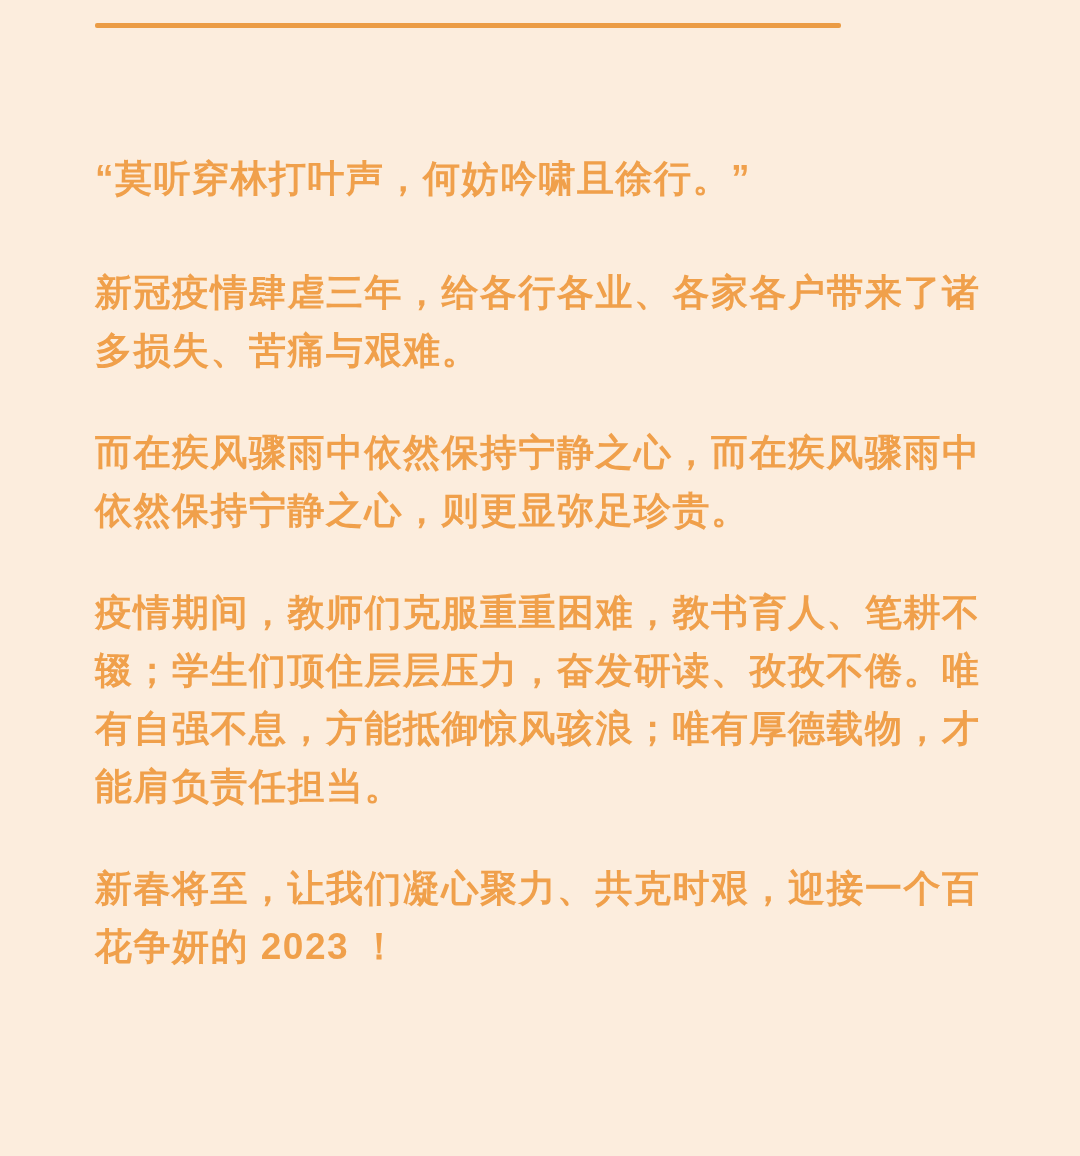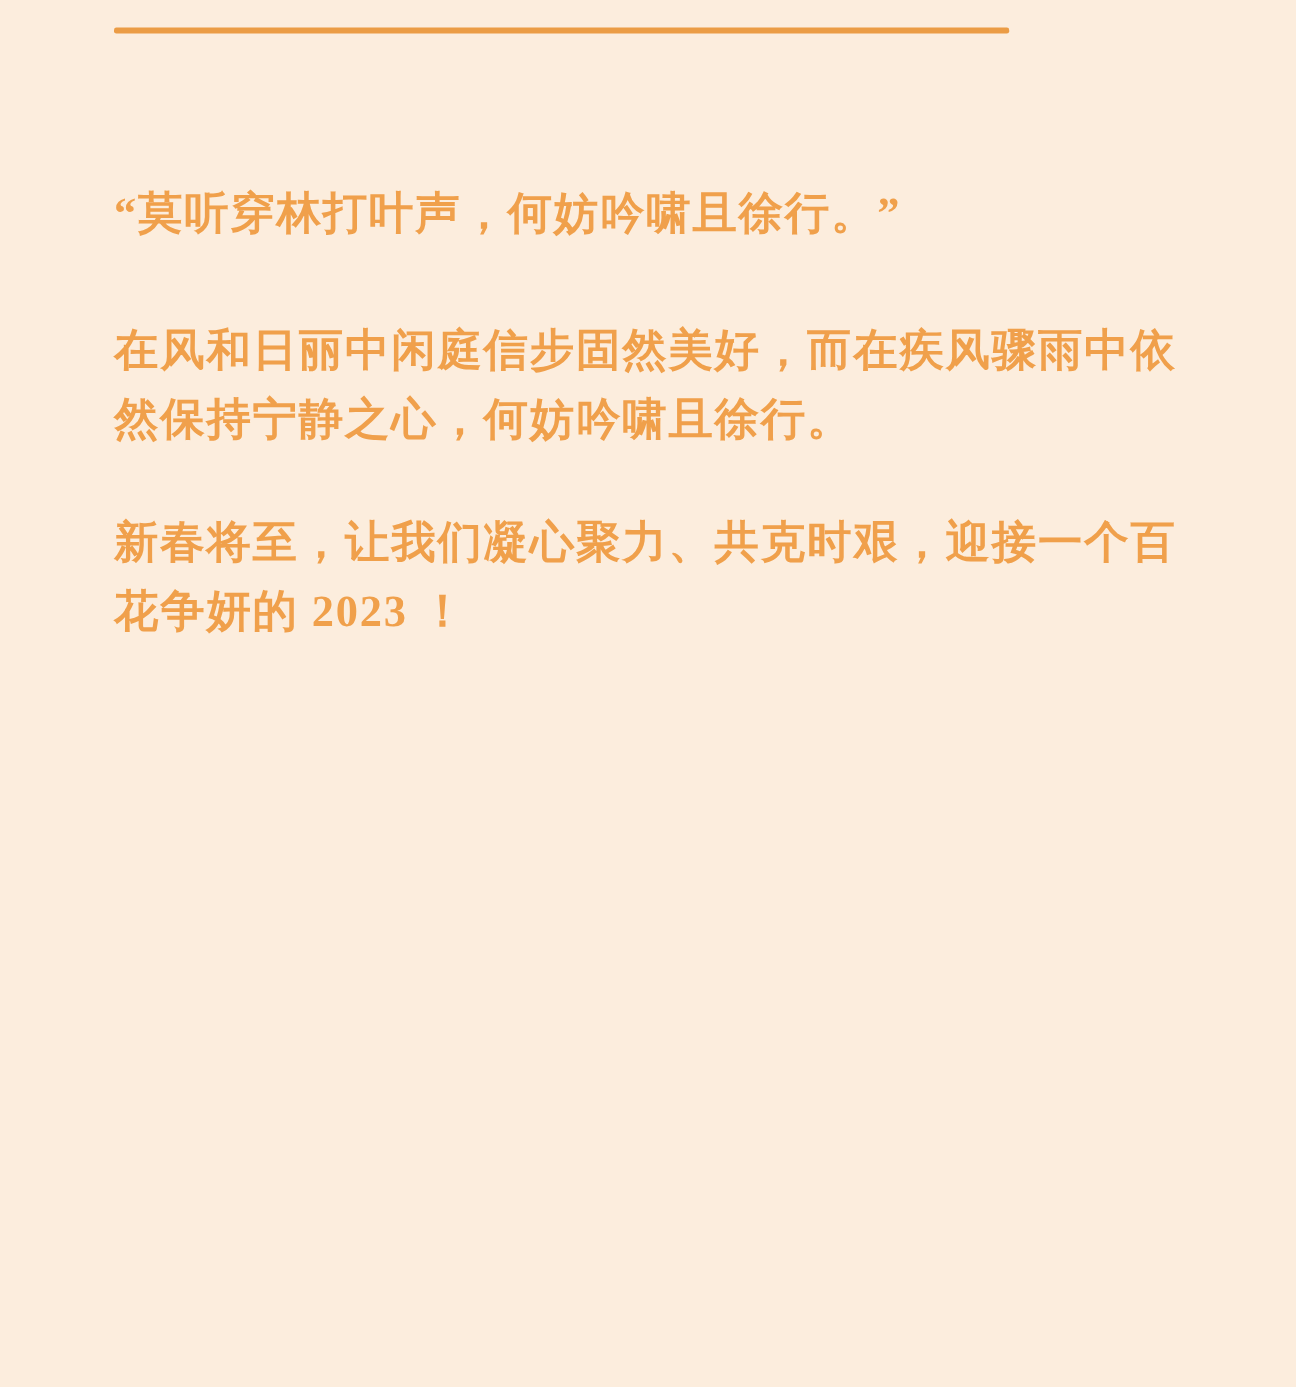--- a/index.html
+++ b/index.html
@@ -30,21 +30,21 @@
     border-radius: 2px;
   }
   .content {
     position: absolute;
     left: 95px;
     top: 150px;
     width: 910px;
   }
   .para {
     color: #f0a04b;
-    font-family: Liberation Serif, serif;
+    font-family: Liberation Sans, sans-serif;
     font-size: 37px;
     font-weight: 700;
     line-height: 58px;
     letter-spacing: 1.5px;
     margin: 0 0 44px 0;
     white-space: pre-wrap;
   }
   .para.quote {
     margin-bottom: 56px;
   }
@@ -54,17 +54,19 @@
 </style>
 </head>
 <body>
 
 <div class="page">
 
   <div class="top-rule"></div>
 
   <div class="content">
     <p class="para quote">“莫听穿林打叶声，何妨吟啸且徐行。”</p>
-    <p class="para">在风和日丽中闲庭信步固然美好，而在疾风骤雨中依然保持宁静之心，何妨吟啸且徐行。</p>
+    <p class="para">新冠疫情肆虐三年，给各行各业、各家各户带来了诸多损失、苦痛与艰难。</p>
+    <p class="para">而在疾风骤雨中依然保持宁静之心，而在疾风骤雨中依然保持宁静之心，则更显弥足珍贵。</p>
+    <p class="para">疫情期间，教师们克服重重困难，教书育人、笔耕不辍；学生们顶住层层压力，奋发研读、孜孜不倦。唯有自强不息，方能抵御惊风骇浪；唯有厚德载物，才能肩负责任担当。</p>
     <p class="para last">新春将至，让我们凝心聚力、共克时艰，迎接一个百花争妍的 2023 ！</p>
   </div>
 
 </div>
 
 </body></html>

